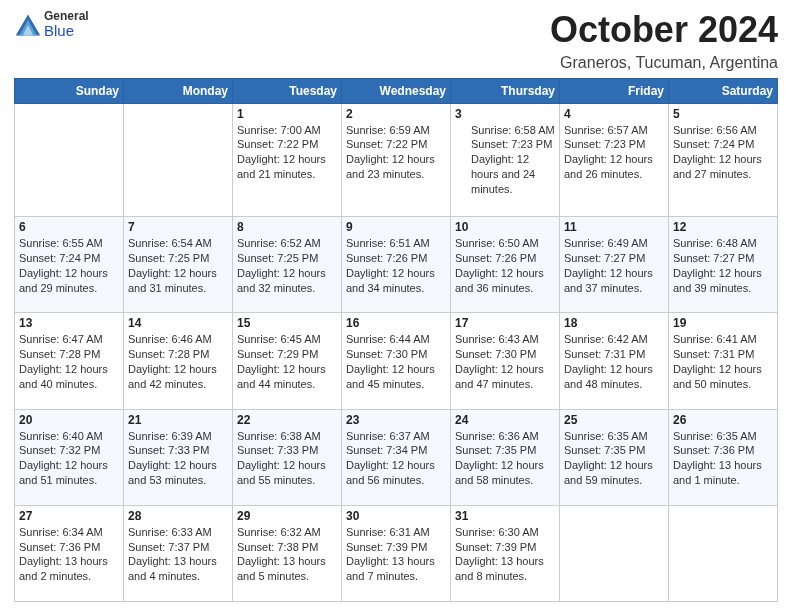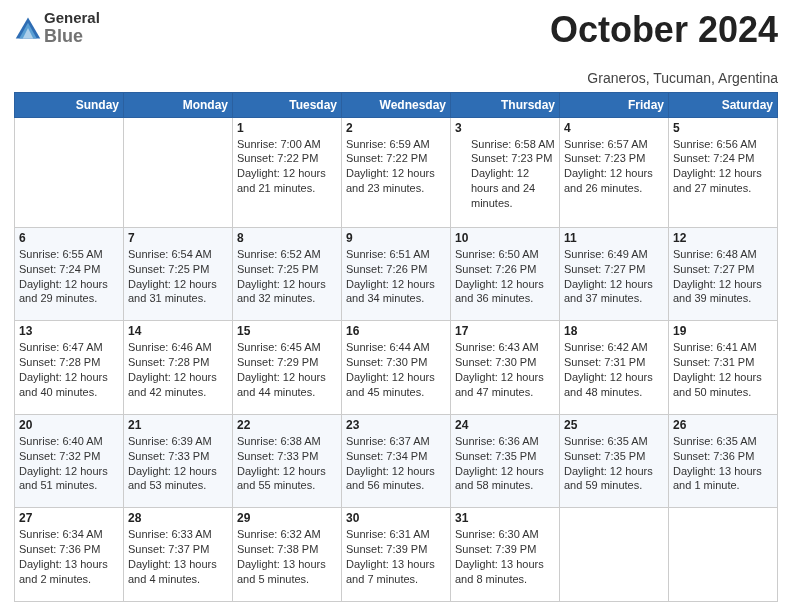--- a/index.html
+++ b/index.html
@@ -28,47 +28,47 @@
       display: flex;
       align-items: center;
       gap: 0px;
     }
     .logo-text {
       display: flex;
       flex-direction: column;
       line-height: 1.1;
     }
     .logo-general {
-      font-size: 15px;
+      font-size: 12px;
       font-weight: bold;
       color: #333;
     }
     .logo-blue {
-      font-size: 18px;
-      font-weight: bold;
-      color: #737373;
+      font-size: 15px;
+      font-weight: normal;
+      color: #1d4ed8;
     }
     .logo-icon {
       width: 28px;
       height: 28px;
       margin-right: 2px;
     }
     .title-block {
       text-align: right;
     }
     .month-title {
       font-size: 36px;
       font-weight: bold;
       color: #222;
       line-height: 1.1;
     }
     .subtitle {
-      font-size: 14px;
+      font-size: 16px;
       color: #444;
-      margin-top: 20px;
+      margin-top: 4px;
     }
     .calendar {
       flex: 1;
       border: 1px solid #ccc;
       border-collapse: collapse;
       width: 100%;
       table-layout: fixed;
     }
     .calendar th {
       background: #2e6db4;

